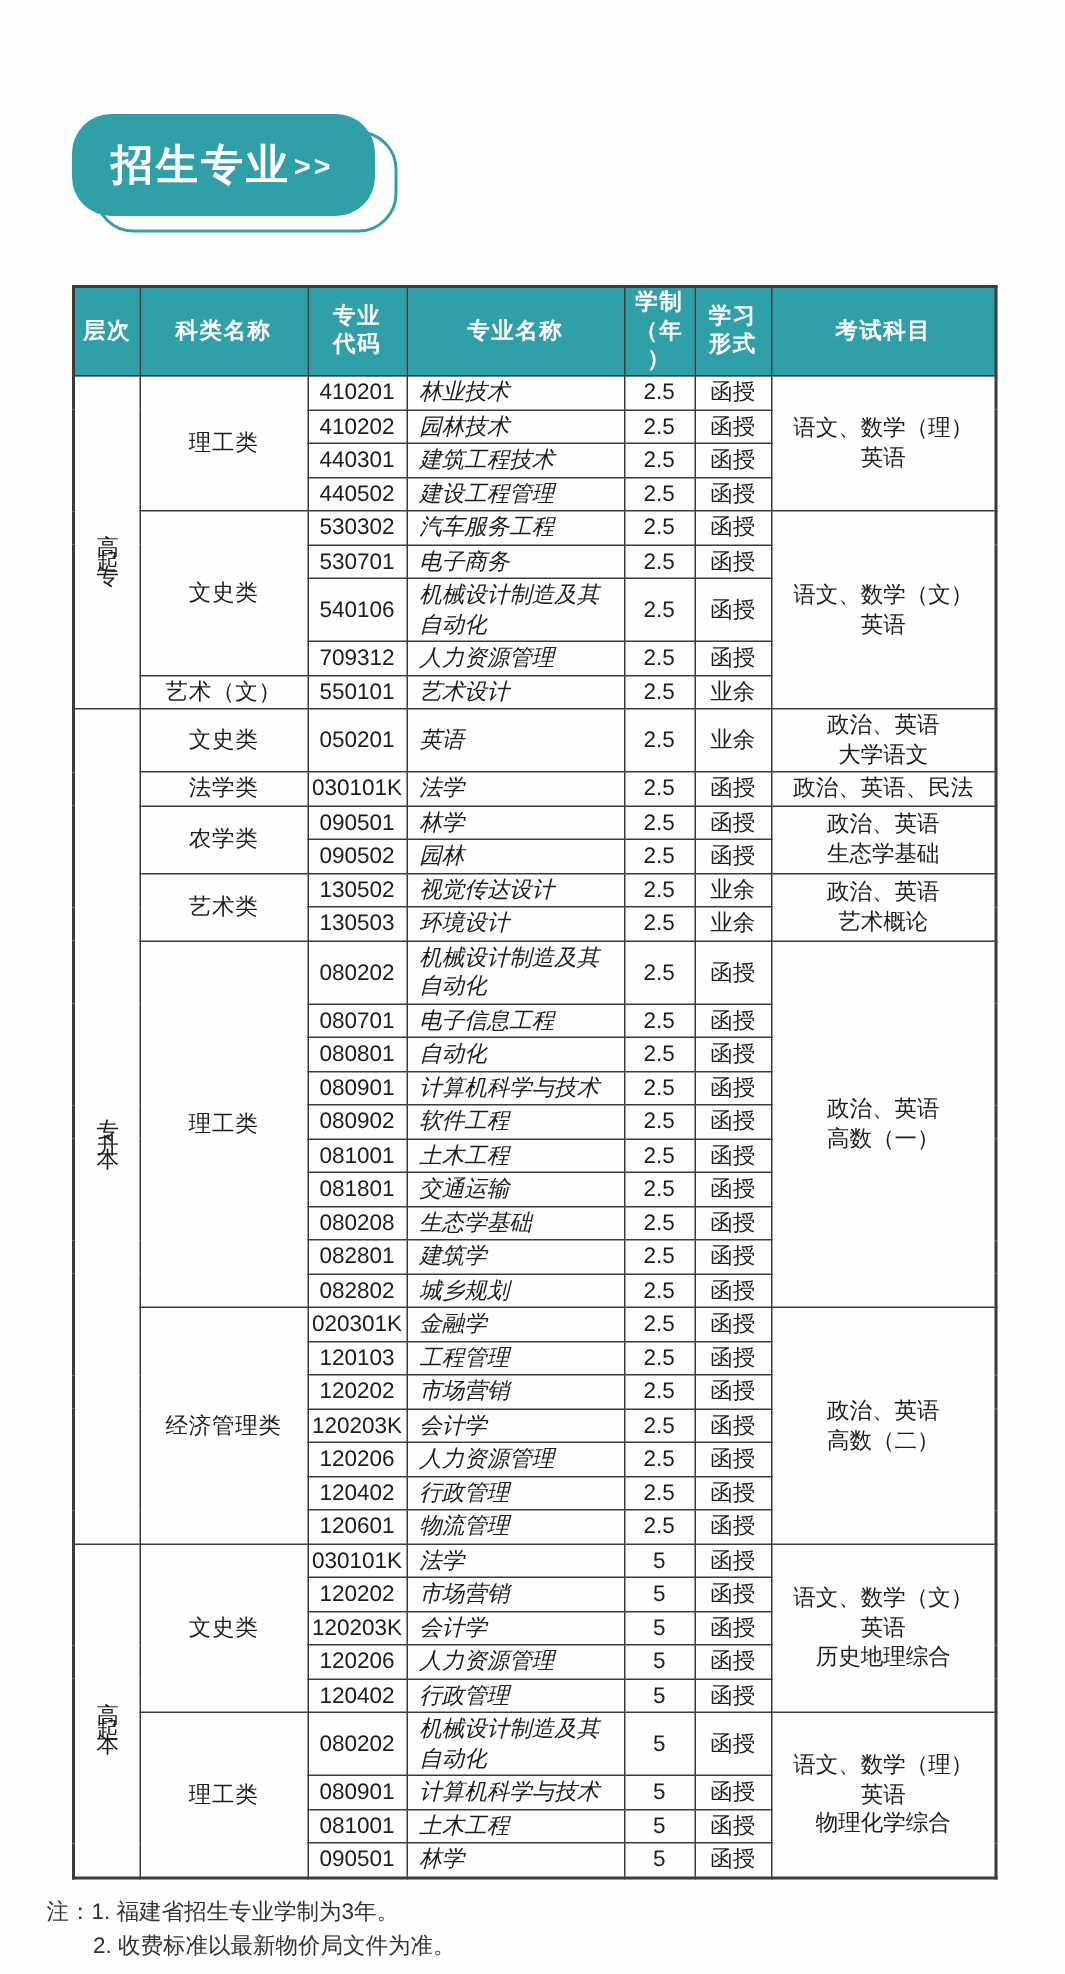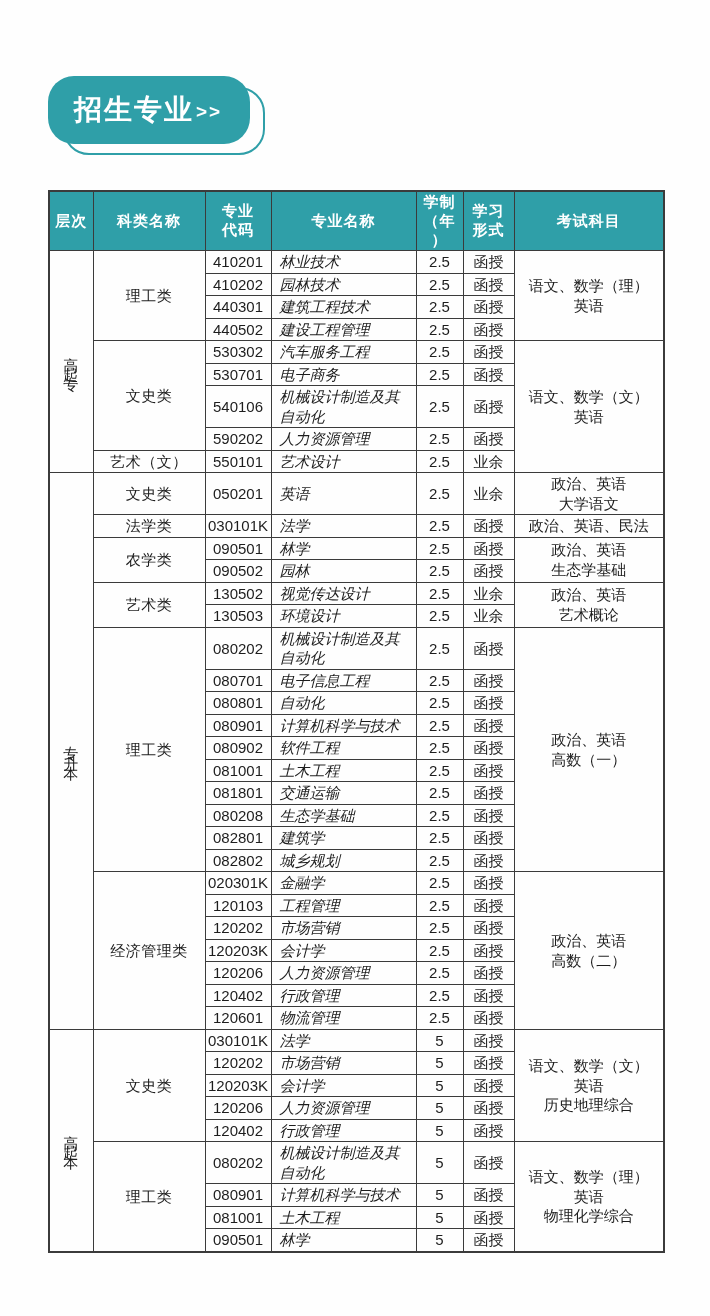--- a/index.html
+++ b/index.html
@@ -186,21 +186,21 @@
           <td class="years-cell">2.5</td>
           <td class="form-cell">函授</td>
         </tr>
         <tr>
           <td class="code-cell">540106</td>
           <td class="major-cell">机械设计制造及其自动化</td>
           <td class="years-cell">2.5</td>
           <td class="form-cell">函授</td>
         </tr>
         <tr>
-          <td class="code-cell">590202</td>
+          <td class="code-cell">709312</td>
           <td class="major-cell">人力资源管理</td>
           <td class="years-cell">2.5</td>
           <td class="form-cell">函授</td>
         </tr>
         <tr>
           <td class="category-cell" rowspan="1">艺术（文）</td>
           <td class="code-cell">550101</td>
           <td class="major-cell">艺术设计</td>
           <td class="years-cell">2.5</td>
           <td class="form-cell">业余</td>
@@ -420,14 +420,18 @@
         </tr>
         <tr>
           <td class="code-cell">090501</td>
           <td class="major-cell">林学</td>
           <td class="years-cell">5</td>
           <td class="form-cell">函授</td>
         </tr>
       </tbody>
   </table>
 
+  <div class="notes">
+    <div class="note-line"><span class="note-prefix">注：</span><span>1. 福建省招生专业学制为3年。</span></div>
+    <div class="note-line indented"><span>2. 收费标准以最新物价局文件为准。</span></div>
+  </div>
 
 </div>
 
 </body></html>

